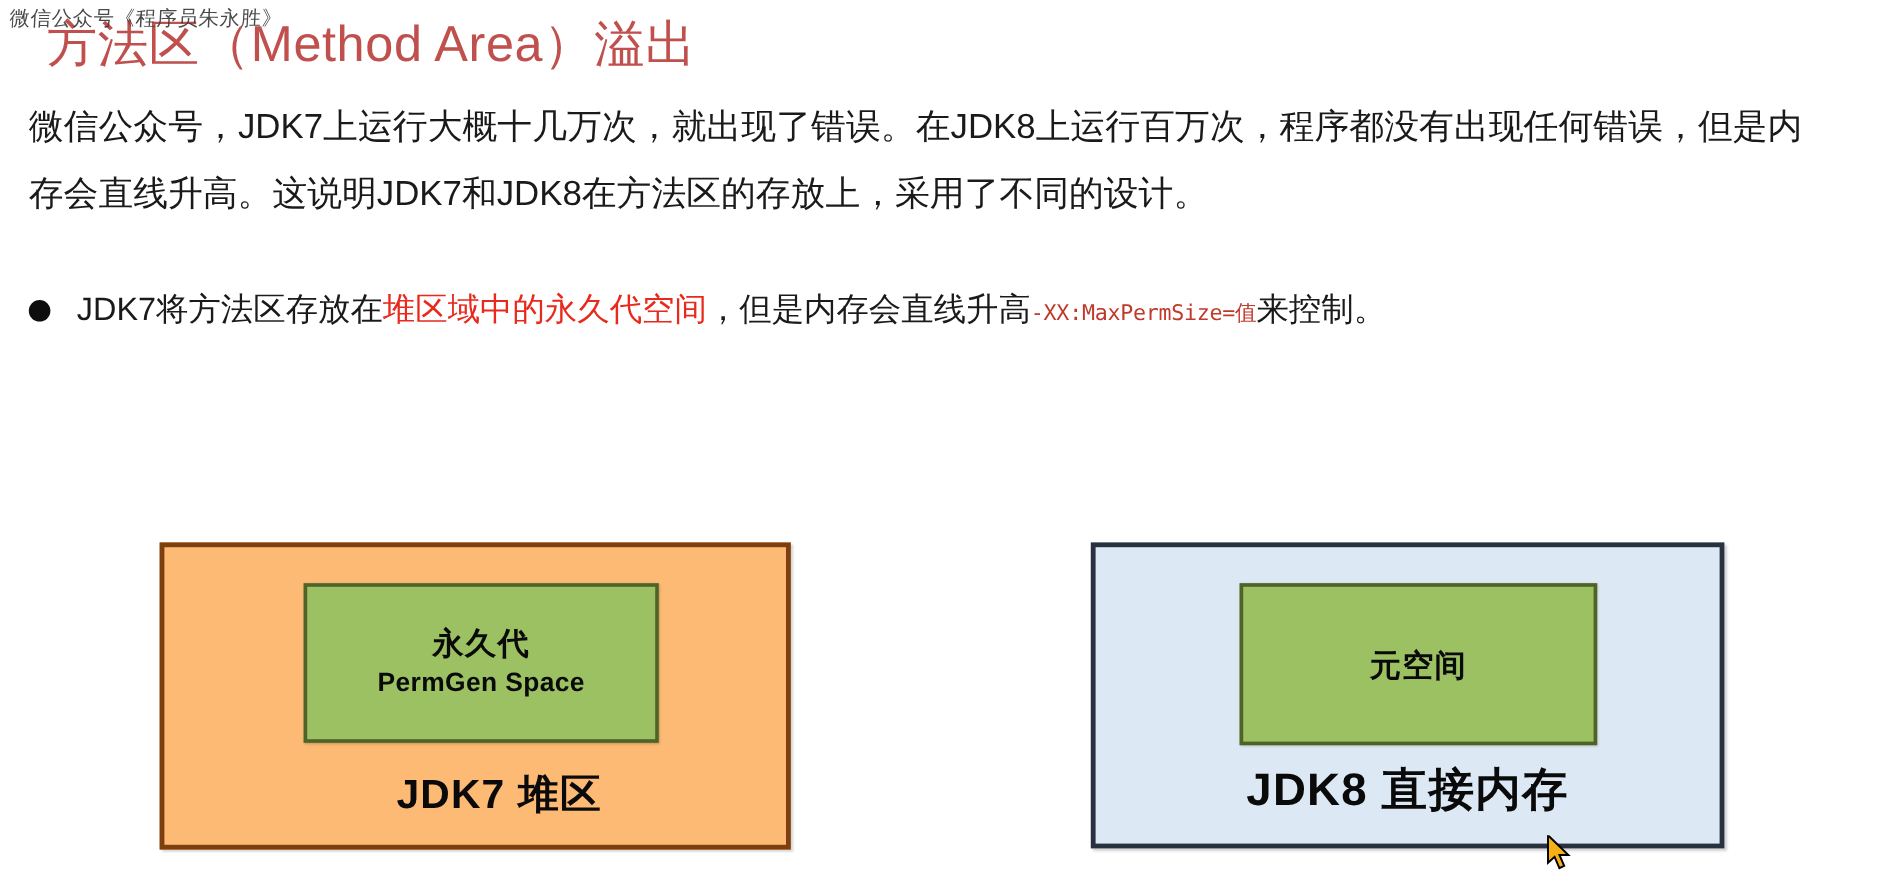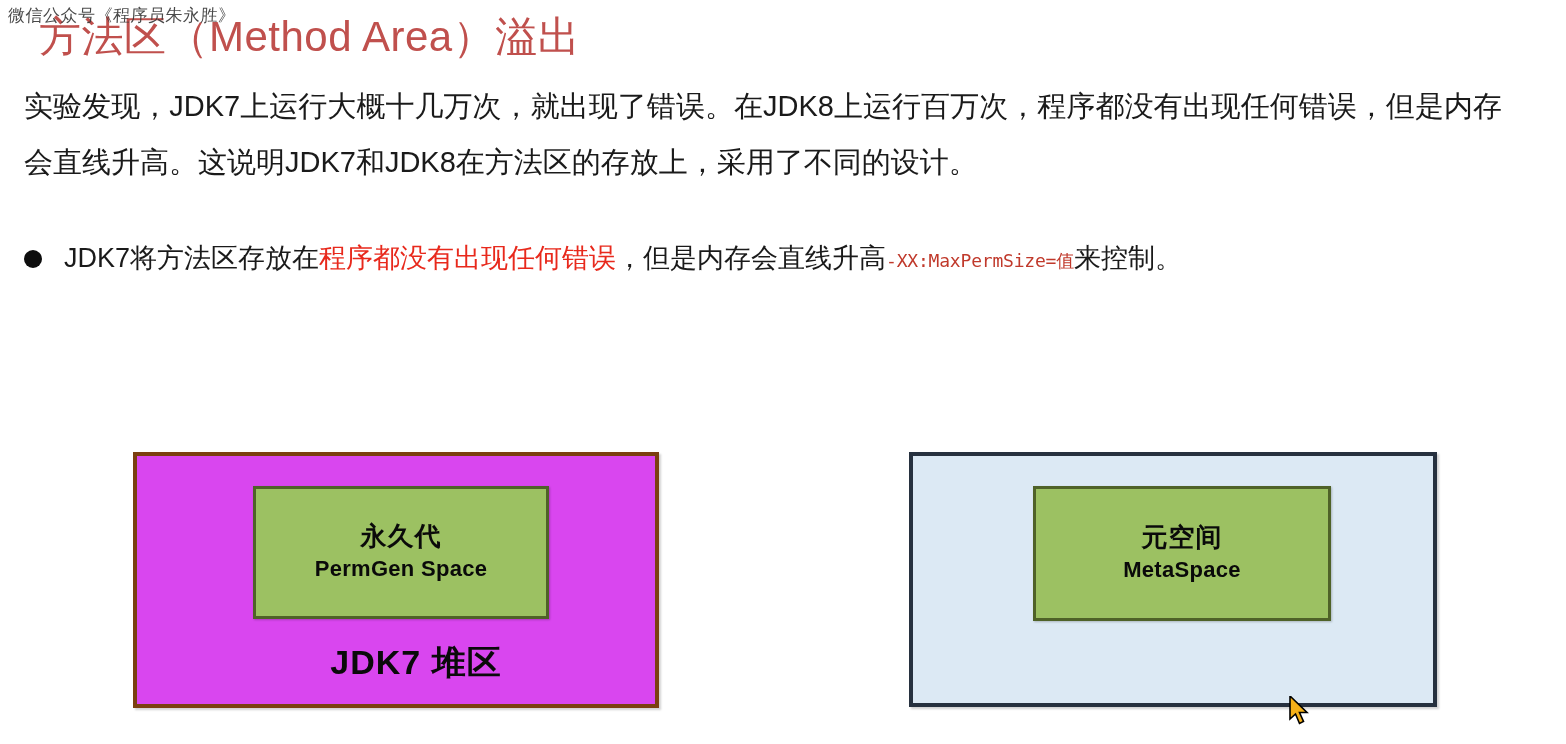--- a/index.html
+++ b/index.html
@@ -188,46 +188,46 @@
     z-index: 20;
   }
 </style>
 </head>
 <body>
 
 <div class="watermark">微信公众号《程序员朱永胜》</div>
 
 <div class="title" style="color: rgb(192, 80, 77);">方法区（Method Area）溢出</div>
 
-<div class="para">实验发现，JDK7上运行大概十几万次，就出现了错误。在JDK8上运行百万次，程序都没有出现任何错误，但是内存会直线升高。这说明JDK7和JDK8在方法区的存放上，采用了不同的设计。</div>
+<div class="para">微信公众号，JDK7上运行大概十几万次，就出现了错误。在JDK8上运行百万次，程序都没有出现任何错误，但是内存会直线升高。这说明JDK7和JDK8在方法区的存放上，采用了不同的设计。</div>
 
 <div class="bullets">
 
   <div class="bullet-row">
     <span class="bullet-dot"></span>
-    <span class="bullet-text"><span>JDK7将方法区存放在</span><span class="hl">程序都没有出现任何错误</span><span>，但是内存会直线升高</span><span class="code">-XX:MaxPermSize=值</span><span>来控制。</span></span>
+    <span class="bullet-text"><span>JDK7将方法区存放在</span><span class="hl">堆区域中的永久代空间</span><span>，但是内存会直线升高</span><span class="code">-XX:MaxPermSize=值</span><span>来控制。</span></span>
   </div>
 
 
 </div>
 
 <div class="diagram">
 
-  <div class="membox membox--jdk7" style="background: #d946ef; border-color: rgb(123, 63, 16);">
+  <div class="membox membox--jdk7" style="background: #fdba74; border-color: rgb(123, 63, 16);">
     <div class="innerbox innerbox--jdk7" style="background: rgb(156, 193, 98); border-color: rgb(79, 98, 40);">
       <div class="cn">永久代</div>
       <div class="en">PermGen Space</div>
     </div>
     <div class="boxcaption boxcaption--jdk7">JDK7 堆区</div>
   </div>
 
   <div class="membox membox--jdk8" style="background: rgb(220, 233, 244); border-color: rgb(39, 49, 63);">
     <div class="innerbox innerbox--jdk8" style="background: rgb(156, 193, 98); border-color: rgb(79, 98, 40);">
       <div class="cn">元空间</div>
-      <div class="en">MetaSpace</div>
     </div>
+    <div class="boxcaption boxcaption--jdk8">JDK8 直接内存</div>
   </div>
 
 </div>
 
 <svg class="cursor" viewBox="0 0 22 30" style="left: 1289px; top: 696px;">
   <polygon points="1,0 1,23 6.5,18 10.5,27.5 14.5,25.5 10.5,16.5 18,16.5" fill="#f5b018" stroke="#000000" stroke-width="1.6" stroke-linejoin="miter"></polygon>
 </svg>
 
 </body></html>

